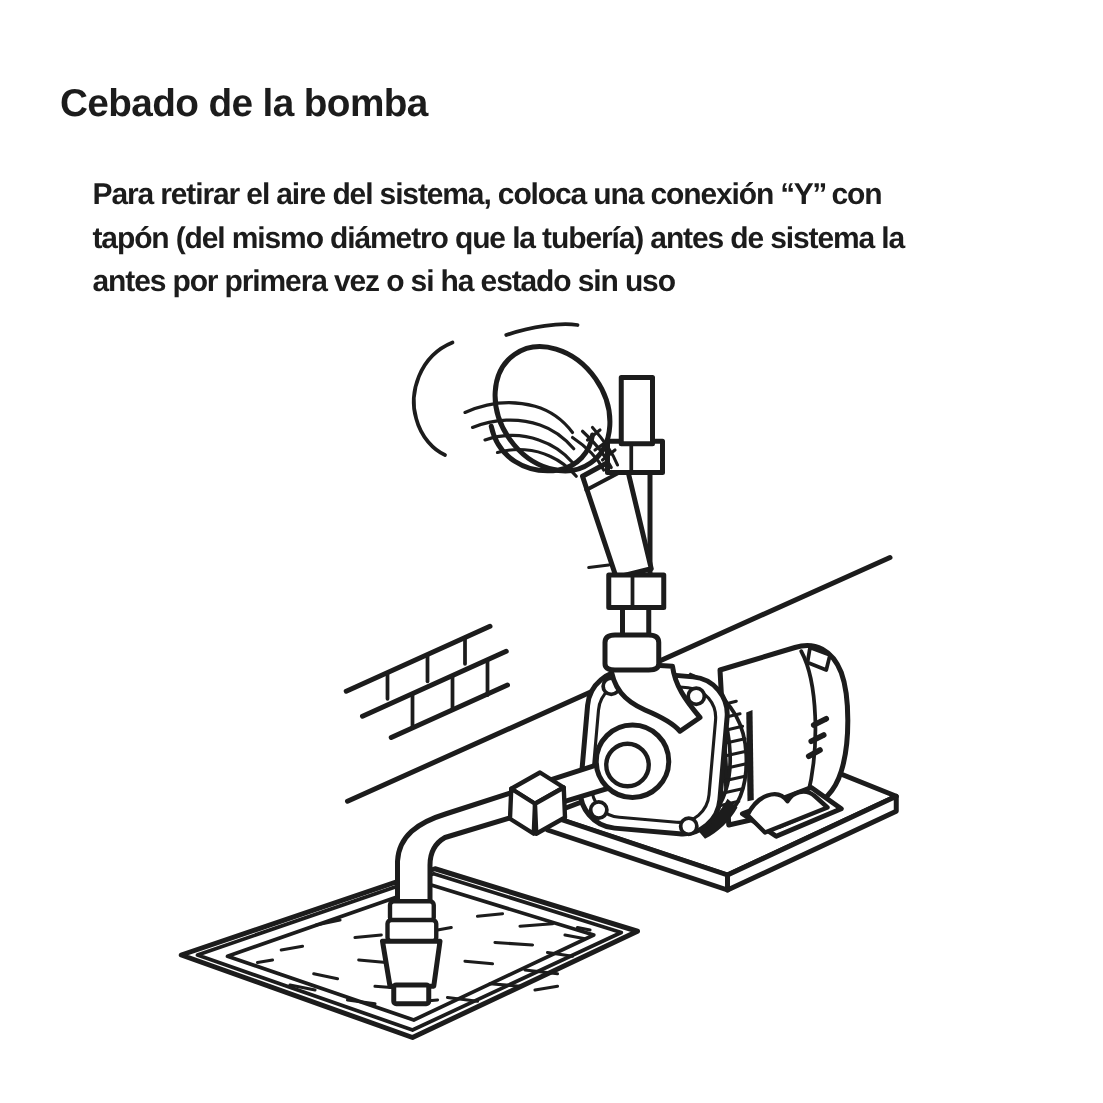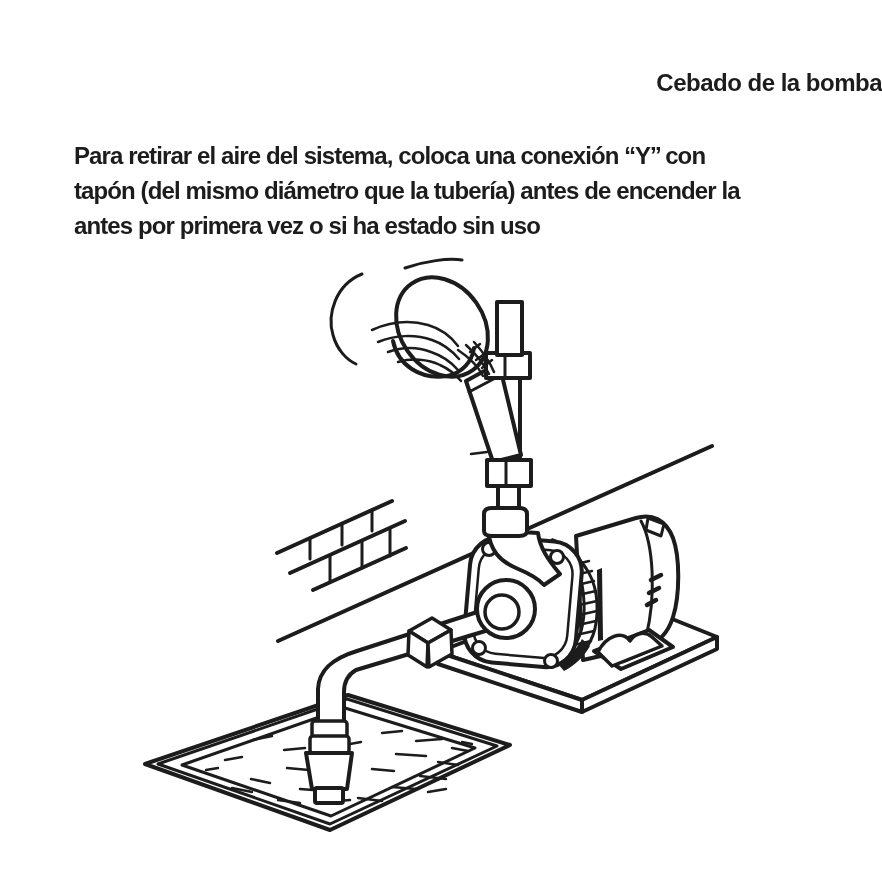--- a/index.html
+++ b/index.html
@@ -8,22 +8,22 @@
   }
   html,body{margin:0;padding:0;background:var(--bg);}
   body{
     width:882px;height:882px;position:relative;overflow:hidden;
     font-family:"Liberation Sans","DejaVu Sans",sans-serif;
     color:var(--ink);
   }
   .page{position:relative;width:882px;height:882px;}
   .title{
     margin:0;padding-top:68px;
-    text-align:right;
-    font-size:24px;font-weight:bold;letter-spacing:-0.5px;
+    text-align:left;
+    font-size:31px;font-weight:bold;letter-spacing:-0.5px;
     line-height:30px;
     padding-left:48px;
   }
   .paragraph{
     margin:40px 60px 0 74px;
     font-size:24px;font-weight:bold;letter-spacing:-0.9px;
     line-height:35px;
   }
   .paragraph .pline{display:block;white-space:nowrap;}
   svg.illustration{
@@ -43,21 +43,21 @@
 </style>
 </head>
 <body>
 
 <div class="page">
 
   <h1 class="title">Cebado de la bomba</h1>
 
   <p class="paragraph">
     <span class="pline">Para retirar el aire del sistema, coloca una conexión ‘‘Y’’ con</span>
-    <span class="pline">tapón (del mismo diámetro que la tubería) antes de encender la</span>
+    <span class="pline">tapón (del mismo diámetro que la tubería) antes de sistema la</span>
     <span class="pline">antes por primera vez o si ha estado sin uso</span>
   </p>
 
   <svg class="illustration" viewBox="0 0 882 882" aria-hidden="true">
 
     <g>
       <path class="s4" d="M 278,641 L 712,446"></path>
     </g>
 
     <g>

